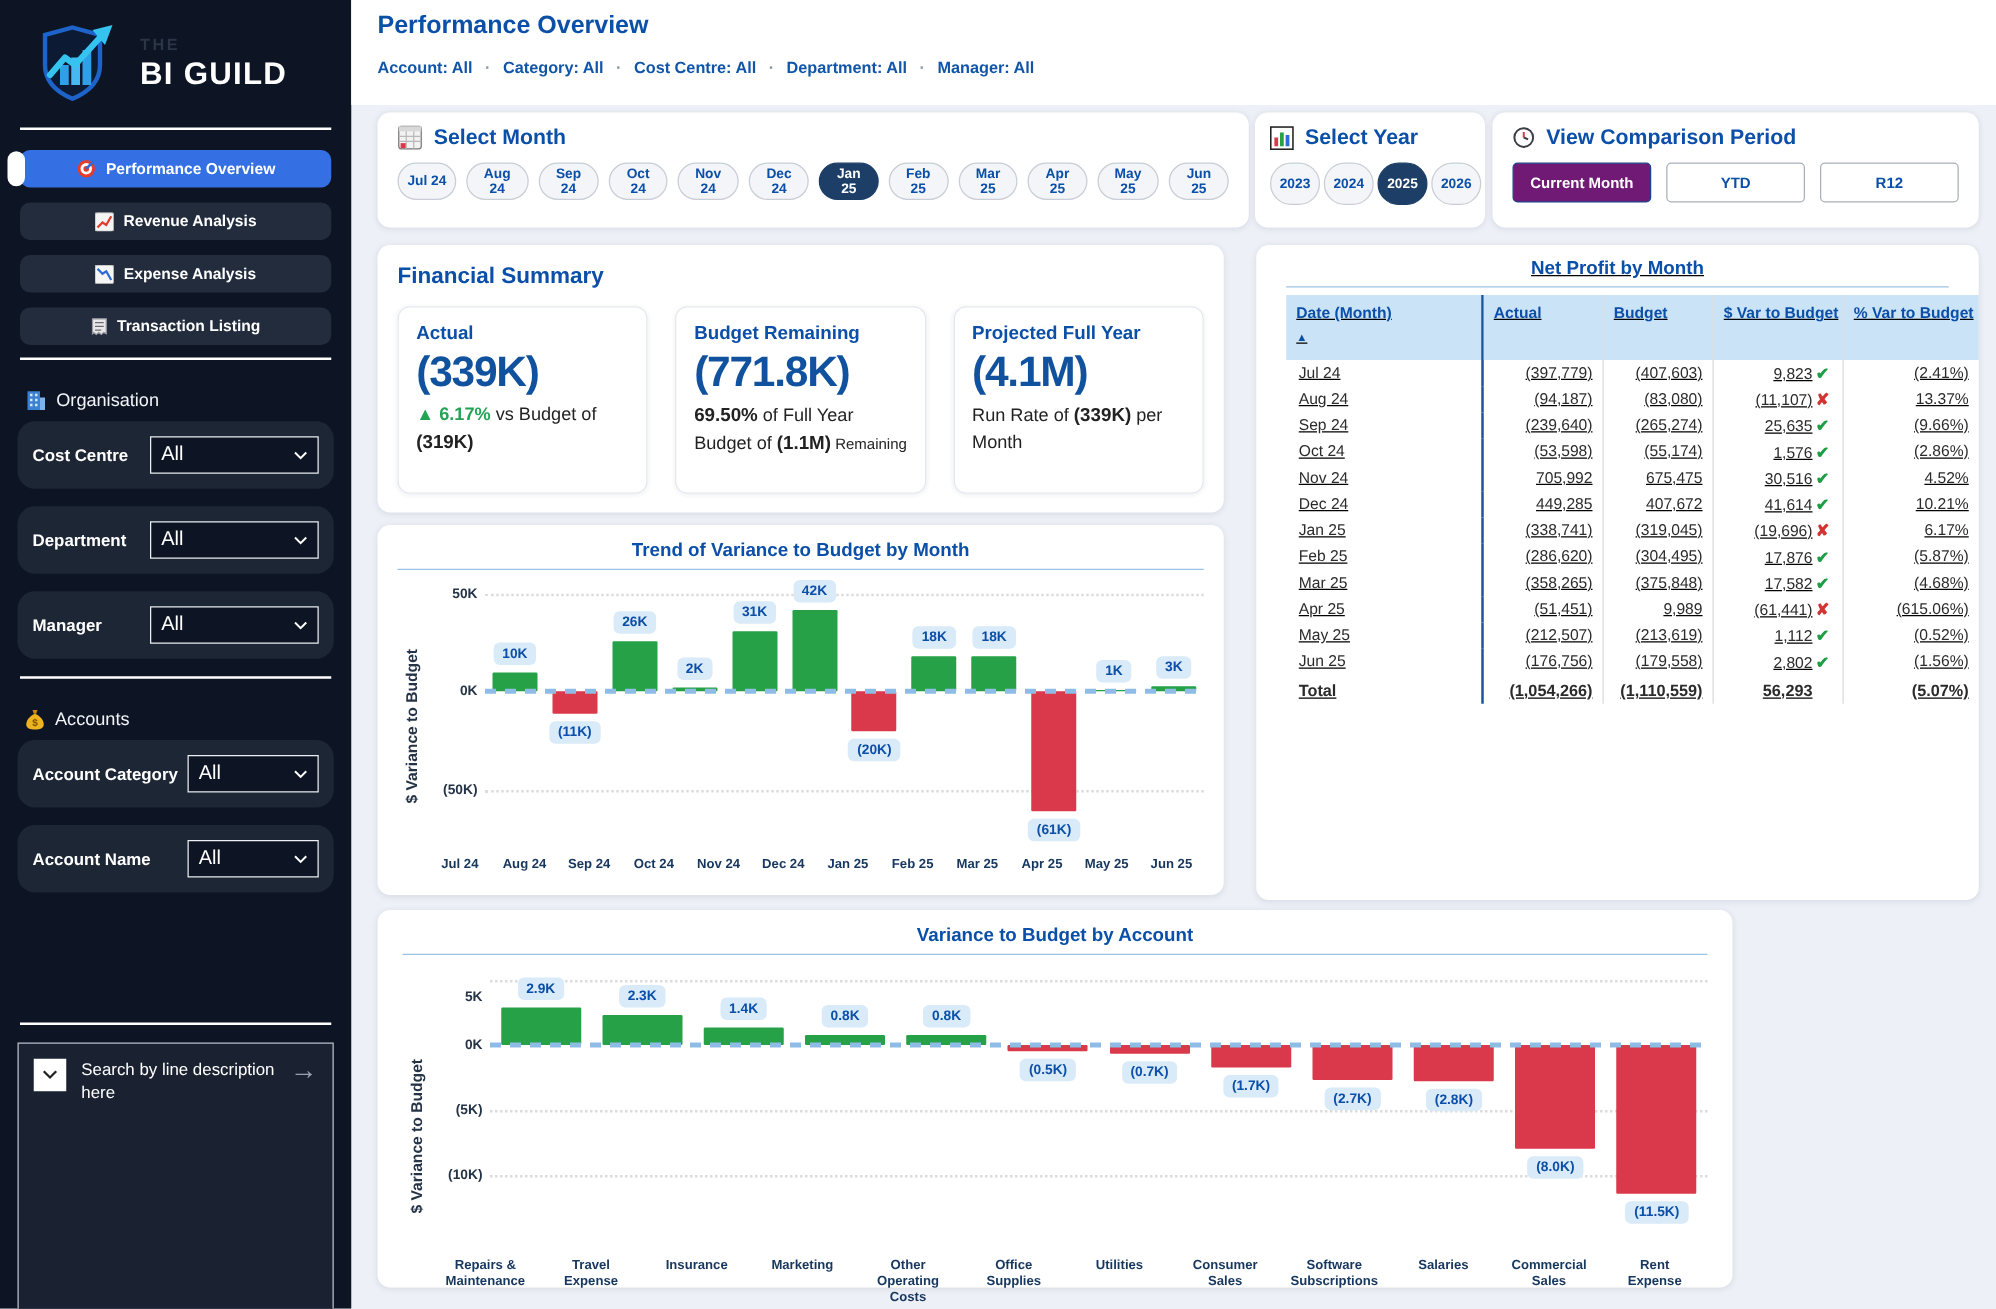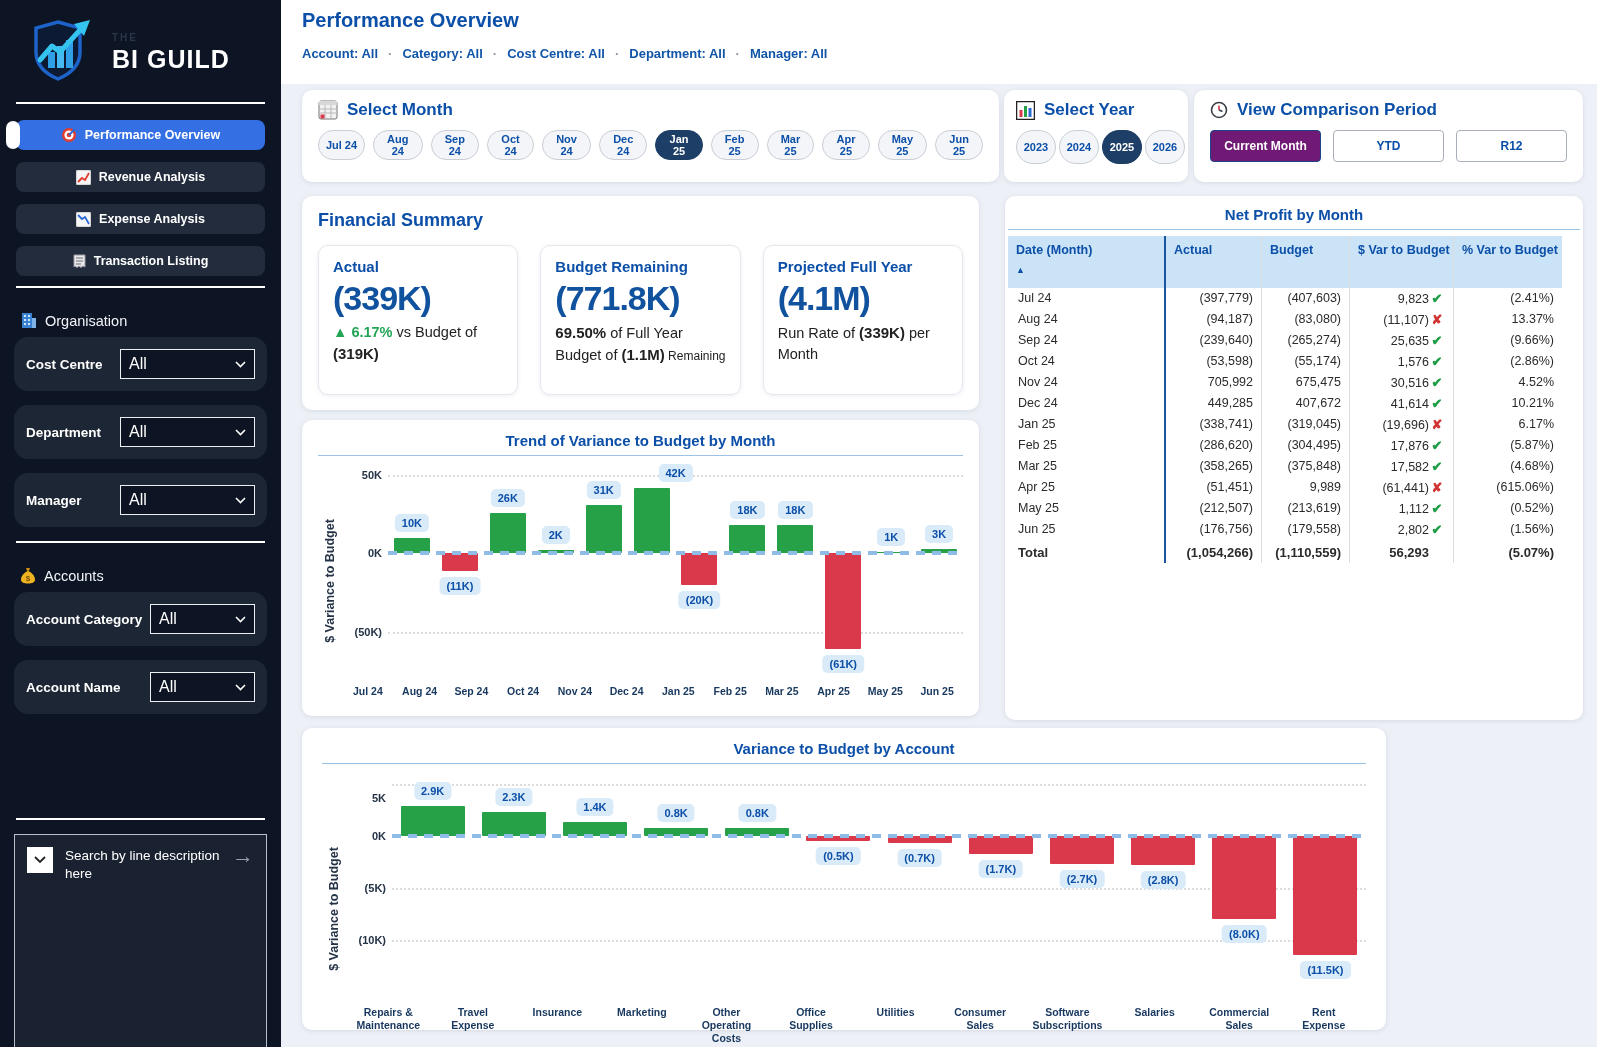--- a/index.html
+++ b/index.html
@@ -2,21 +2,21 @@
 <html><head>
 <meta charset="utf-8">
 <style>
   * { box-sizing: border-box; margin: 0; padding: 0; }
   html,body { width:1597px; height:1047px; overflow:hidden; }
   body { font-family:"Liberation Sans", sans-serif; background:#edf0f6; position:relative; }
 
   
   .sidebar { position:absolute; left:0; top:0; width:281px; height:1047px; background:#0d1423; color:#fff; }
   .logo { display:flex; align-items:center; gap:10px; padding:14px 10px 6px 28px; }
-  .logo-text .the { font-size:10px; color:#2a3547; letter-spacing:2px; font-weight:bold; }
+  .logo-text .the { font-size:13px; color:#2a3547; letter-spacing:2px; font-weight:bold; }
   .logo-text .brand { font-size:25px; font-weight:bold; color:#fff; letter-spacing:1px; }
   .sb-divider { height:2px; background:#fff; margin:10px 16px; border:none; }
   .nav { padding:6px 16px 0 16px; display:flex; flex-direction:column; gap:12px; }
   .nav-btn { position:relative; height:30px; border:none; border-radius:8px; background:#222c3d; color:#fff;
              font-family:inherit; font-size:12.5px; font-weight:bold; display:flex; align-items:center; justify-content:center; gap:8px; cursor:pointer; }
   .nav-btn.active { background:#3470e4; }
   .nav-btn.active::before { content:''; position:absolute; left:-10px; top:1px; bottom:1px; width:14px; background:#fff; border-radius:7px; }
   .section-head { display:flex; align-items:center; gap:8px; padding:14px 20px 8px 20px; font-size:14.5px; color:#f2f4f8; }
   .filter-card { background:#1d2634; border-radius:14px; margin:0 14px 14px 14px; padding:12px 12px; display:flex; align-items:center; }
   .filter-card .flabel { flex:1; font-size:13.5px; font-weight:bold; color:#fff; }
@@ -86,21 +86,21 @@
   .bar-label { position:absolute; left:50%; transform:translateX(-50%); background:#d9eaf8; color:#0b4fa8;
                font-size:11px; font-weight:bold; padding:3px 7px; border-radius:5px; white-space:nowrap; z-index:4; }
   .xlabels { display:flex; margin-top:6px; }
   .xlabel { flex:1; text-align:center; font-size:10.5px; font-weight:bold; color:#17375e; line-height:1.25; }
   .trend-chart .plot { height:215px; }
   .acct-chart .plot { height:212px; }
   .acct-chart .xlabels { margin-top:22px; }
   .acct-chart .xlabel { padding:0 10px; }
 
   
-  .table-panel { left:724px; top:196px; width:578px; height:524px; padding:10px 3px; }
+  .table-panel { left:724px; top:196px; width:578px; height:524px; padding:10px 24px;text-decoration:underline; }
   .tbl-title { text-align:center; font-size:15px; font-weight:bold; color:#0b4fa8; padding-bottom:6px; border-bottom:1.5px solid #9cc3e5; margin-bottom:6px; }
   .np-grid { display:grid; grid-template-columns:158px 96px 88px 104px 108px; }
   .np-cell { font-size:12.5px; color:#2b2b2b; padding:3px 8px 3px 8px; text-align:right; white-space:nowrap; }
   .np-cell.date { text-align:left; padding-left:10px; }
   .np-head { background:#cbe3f6; color:#0b4fa8; font-weight:bold; font-size:12.5px; padding:7px 8px 4px 8px; text-align:left; min-height:52px; }
   .sortarr { display:block; font-size:9px; margin-top:8px; }
   .sep1 { border-right:2px solid #1a56a0; }
   .sep2 { border-right:1px solid #dcdcdc; }
   .ic-check { color:#1e9e44; font-weight:bold; font-size:13px; display:inline-block; width:16px; text-align:center; }
   .ic-cross { color:#d23333; font-weight:bold; font-size:13px; display:inline-block; width:16px; text-align:center; }
@@ -399,21 +399,21 @@
               <div class="col">
                 <div class="bar pos" style="bottom: 58.3942%; height: 1.45985%;"></div>
                 <div class="bar-label" style="bottom: calc(59.854% + 6px);">2K</div>
               </div>
               <div class="col">
                 <div class="bar pos" style="bottom: 58.3942%; height: 22.6277%;"></div>
                 <div class="bar-label" style="bottom: calc(81.0219% + 6px);">31K</div>
               </div>
               <div class="col">
                 <div class="bar pos" style="bottom: 58.3942%; height: 30.6569%;"></div>
-                <div class="bar-label" style="bottom: calc(89.0511% + 6px); margin-left: 24px;">42K</div>
+                <div class="bar-label" style="bottom: calc(89.0511% + 6px);">42K</div>
               </div>
               <div class="col">
                 <div class="bar neg" style="top: 41.6058%; height: 14.5985%;"></div>
                 <div class="bar-label" style="top: calc(56.2044% + 6px);">(20K)</div>
               </div>
               <div class="col">
                 <div class="bar pos" style="bottom: 58.3942%; height: 13.1387%;"></div>
                 <div class="bar-label" style="bottom: calc(71.5328% + 6px);">18K</div>
               </div>
               <div class="col">

